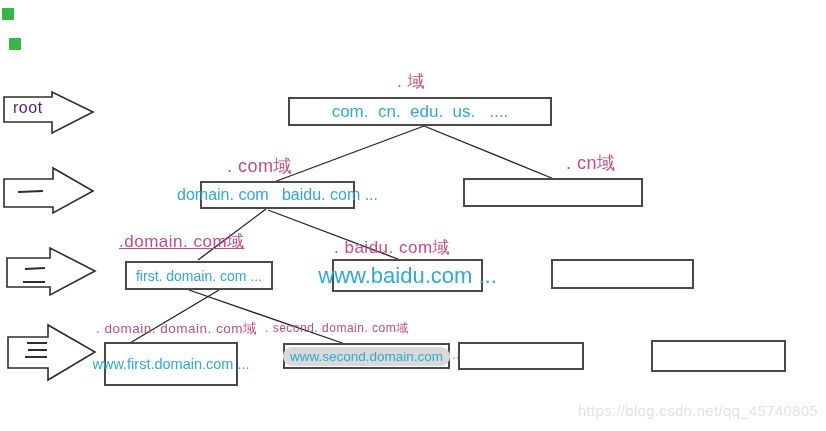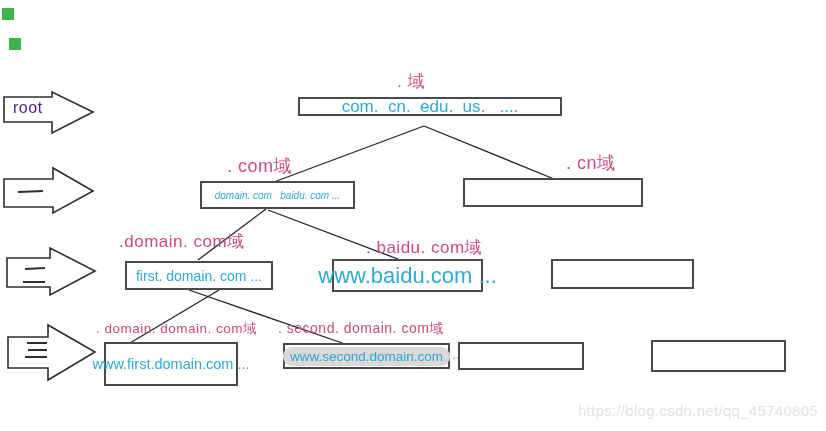--- a/index.html
+++ b/index.html
@@ -21,32 +21,32 @@
   }
   .zone{
     position:absolute;color:var(--zone-label,#cb4b80);white-space:pre;letter-spacing:0.5px;
   }
   .box{
     position:absolute;border:2px solid var(--box-border,#4a4a4a);background:#fff;
     display:flex;align-items:center;justify-content:center;box-sizing:border-box;
   }
   .servers{color:var(--server-text,#2ea9d8);white-space:pre;}
   .z-root{left:397px;top:70px;font-size:17px;}
-  .b-root{left:298px;top:97px;width:264px;height:19px;font-size:17px;}
+  .b-root{left:288px;top:97px;width:264px;height:29px;font-size:17px;}
   .z-com{left:227px;top:154px;font-size:18px;}
-  .b-com{left:200px;top:181px;width:155px;height:28px;font-size:10px;font-style:italic;}
+  .b-com{left:200px;top:181px;width:155px;height:28px;font-size:16px;}
   .z-cn{left:566px;top:151px;font-size:18px;}
   .b-cn{left:463px;top:178px;width:180px;height:29px;}
-  .z-domain{left:119px;top:230px;font-size:17px;}
+  .z-domain{left:119px;top:230px;font-size:17px;text-decoration:underline;}
   .b-domain{left:125px;top:261px;width:148px;height:29px;font-size:14px;}
-  .z-baidu{left:334px;top:236px;font-size:17px;margin-left:32px;}
+  .z-baidu{left:334px;top:236px;font-size:17px;}
   .b-baidu{left:332px;top:259px;width:151px;height:33px;font-size:22px;}
   .b-l3c{left:551px;top:259px;width:143px;height:30px;}
   .z-first{left:96px;top:320px;font-size:13.5px;}
-  .z-second{left:265px;top:320px;font-size:14px;margin-left:13px;}
+  .z-second{left:265px;top:320px;font-size:12px;}
   .b-first{left:104px;top:342px;width:134px;height:44px;font-size:14.5px;overflow:visible;}
   .b-first .servers{white-space:pre;}
   .b-second{left:283px;top:343px;width:167px;height:26px;font-size:13.5px;}
   .b-second .servers{
     background:var(--highlight,#d9d9d9);border-radius:9px;padding:2px 7px;
   }
   .ellipsis{position:absolute;left:452px;top:346px;font-size:14px;color:var(--server-text,#2ea9d8);}
   .b-l4c{left:458px;top:342px;width:126px;height:28px;}
   .b-l4d{left:651px;top:340px;width:135px;height:32px;}
   .watermark{

